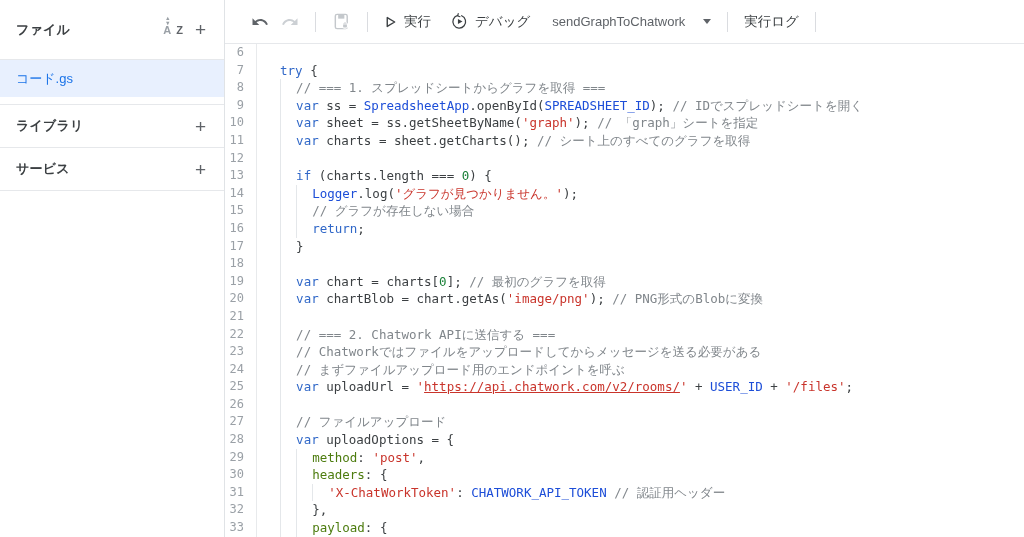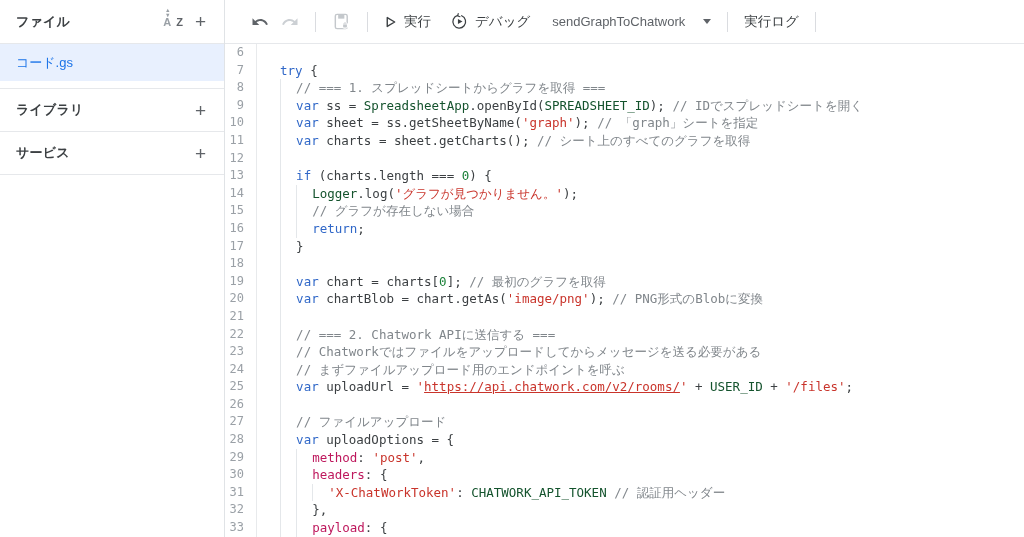--- a/index.html
+++ b/index.html
@@ -1,21 +1,21 @@
 <!DOCTYPE html>
 <html><head>
 <meta charset="utf-8">
 <style>
   html,body{margin:0;padding:0;background:#fff;}
   body{width:1024px;height:537px;overflow:hidden;font-family:"Liberation Sans",sans-serif;-webkit-font-smoothing:antialiased;}
   .app{display:grid;grid-template-columns:225px 799px;grid-template-rows:44px 493px;width:1024px;height:537px;}
 
   
   .sidebar{grid-row:1 / span 2;grid-column:1;border-right:1px solid #e0e3e6;background:#fff;box-sizing:border-box;}
-  .sb-header{height:44px;display:flex;align-items:center;border-bottom:1px solid #e6e8eb;padding:0 12px 0 16px;box-sizing:border-box;}
+  .sb-header{height:60px;display:flex;align-items:center;border-bottom:1px solid #e6e8eb;padding:0 12px 0 16px;box-sizing:border-box;}
   .sb-title{font-size:13px;color:#3c4043;font-weight:bold;letter-spacing:.2px;flex:1;}
   .icon-btn{background:none;border:none;cursor:pointer;color:#5f6368;padding:2px 6px;display:flex;align-items:center;}
   .az{position:relative;font-size:11px;font-weight:bold;color:#9aa0a6;letter-spacing:0;}
   .az .az-z{color:#5f6368;margin-left:5px;}
   .az .updown{position:absolute;left:9px;top:-6px;display:flex;flex-direction:column;font-size:6px;line-height:5px;color:#9aa0a6;}
   .plus{font-size:19px;color:#5f6368;font-weight:400;line-height:1;}
   .sb-filewrap{border-bottom:1px solid #e6e8eb;padding-bottom:7px;}
   .sb-item{height:37px;display:flex;align-items:center;padding:0 16px;font-size:13px;color:#3c4043;cursor:pointer;}
   .sb-item.selected{background:#e8f0fe;color:#1a73e8;}
   .sb-row{height:43px;display:flex;align-items:center;border-bottom:1px solid #e6e8eb;padding:0 12px 0 16px;box-sizing:border-box;}
@@ -32,26 +32,26 @@
   .disabled{cursor:default;}
 
   
   .editor{grid-row:2;grid-column:2;display:flex;background:#fff;overflow:hidden;--lh:17.6px;}
   .gutter{width:32px;box-sizing:border-box;border-right:1px solid #e8eaec;padding-right:12px;text-align:right;font-family:"DejaVu Sans Mono","Liberation Mono",monospace;font-size:12px;color:#9aa0a6;flex:none;}
   .gutter .ln{height:var(--lh);line-height:var(--lh);}
   .code{flex:1;padding-left:8px;font-family:"DejaVu Sans Mono","Liberation Mono",monospace;font-size:12.5px;color:#3c4043;}
   .code .cl{height:var(--lh);line-height:var(--lh);white-space:pre;}
   .guide{display:inline-block;width:2ch;height:100%;border-left:1px solid #e4e7ea;vertical-align:top;}
   .tk-kw{color:#3168c8;}
-  .tk-cls{color:#14532d;}
+  .tk-cls{color:#1d4ed8;}
   .tk-str{color:#c9342b;}
   .tk-lnk{color:#c9342b;text-decoration:underline;text-decoration-color:#c9342b;}
   .tk-cmt{color:#80868b;}
   .tk-num{color:#1a8038;}
-  .tk-prop{color:#be185d;}
+  .tk-prop{color:#4d7c0f;}
   .tk-pl{color:#3c4043;}
 </style>
 </head>
 <body>
 
 <div class="app">
 
   <aside class="sidebar">
     <div class="sb-header">
       <span class="sb-title">ファイル</span>

